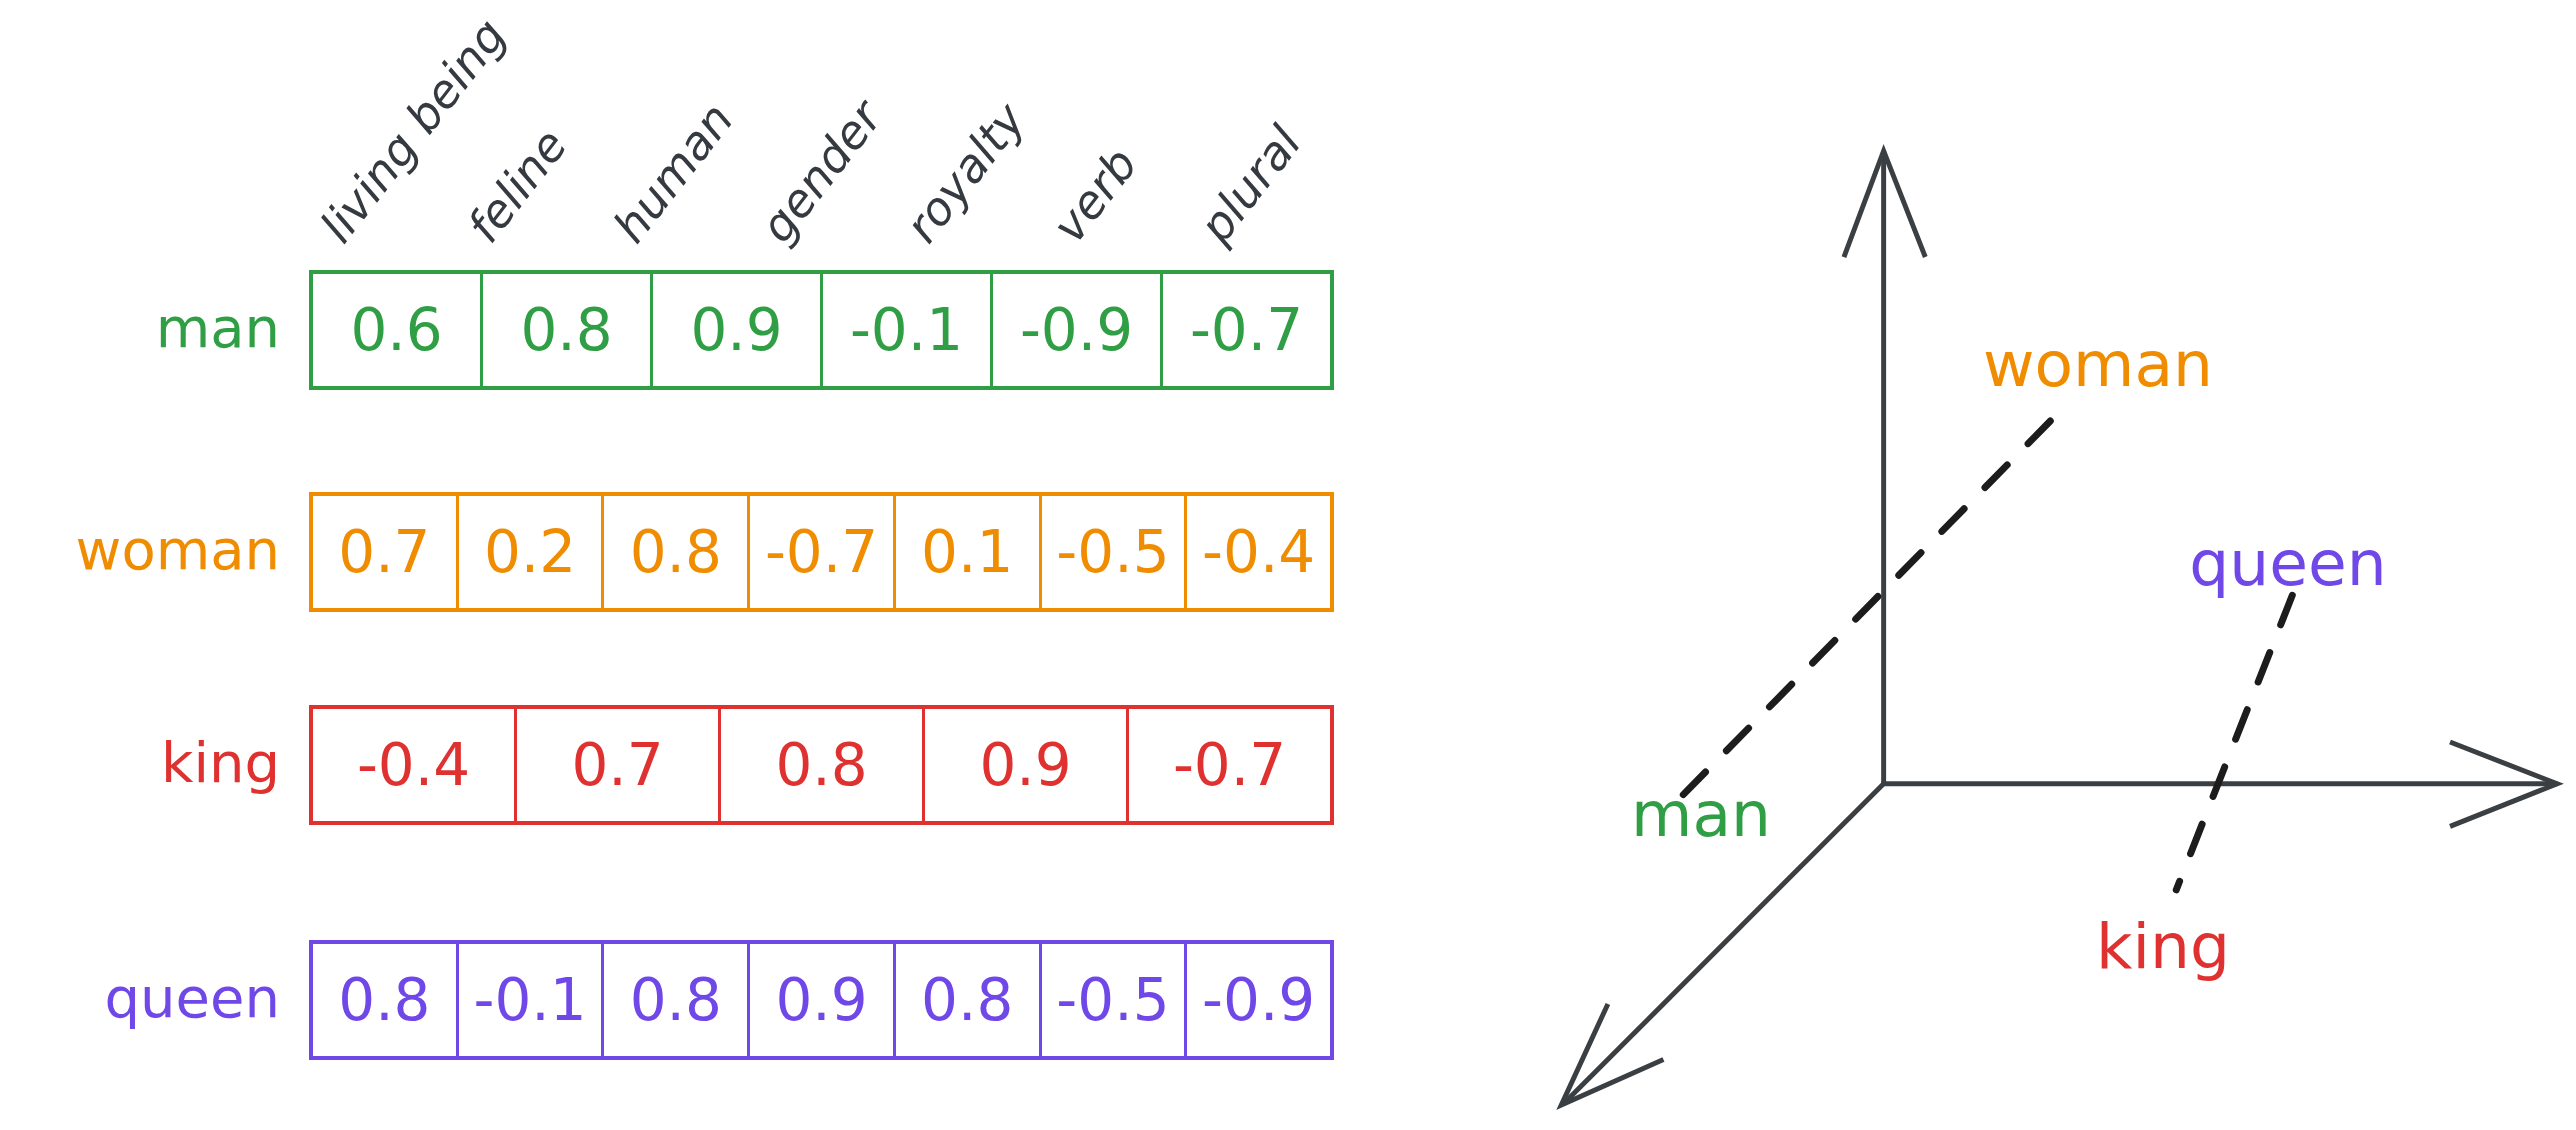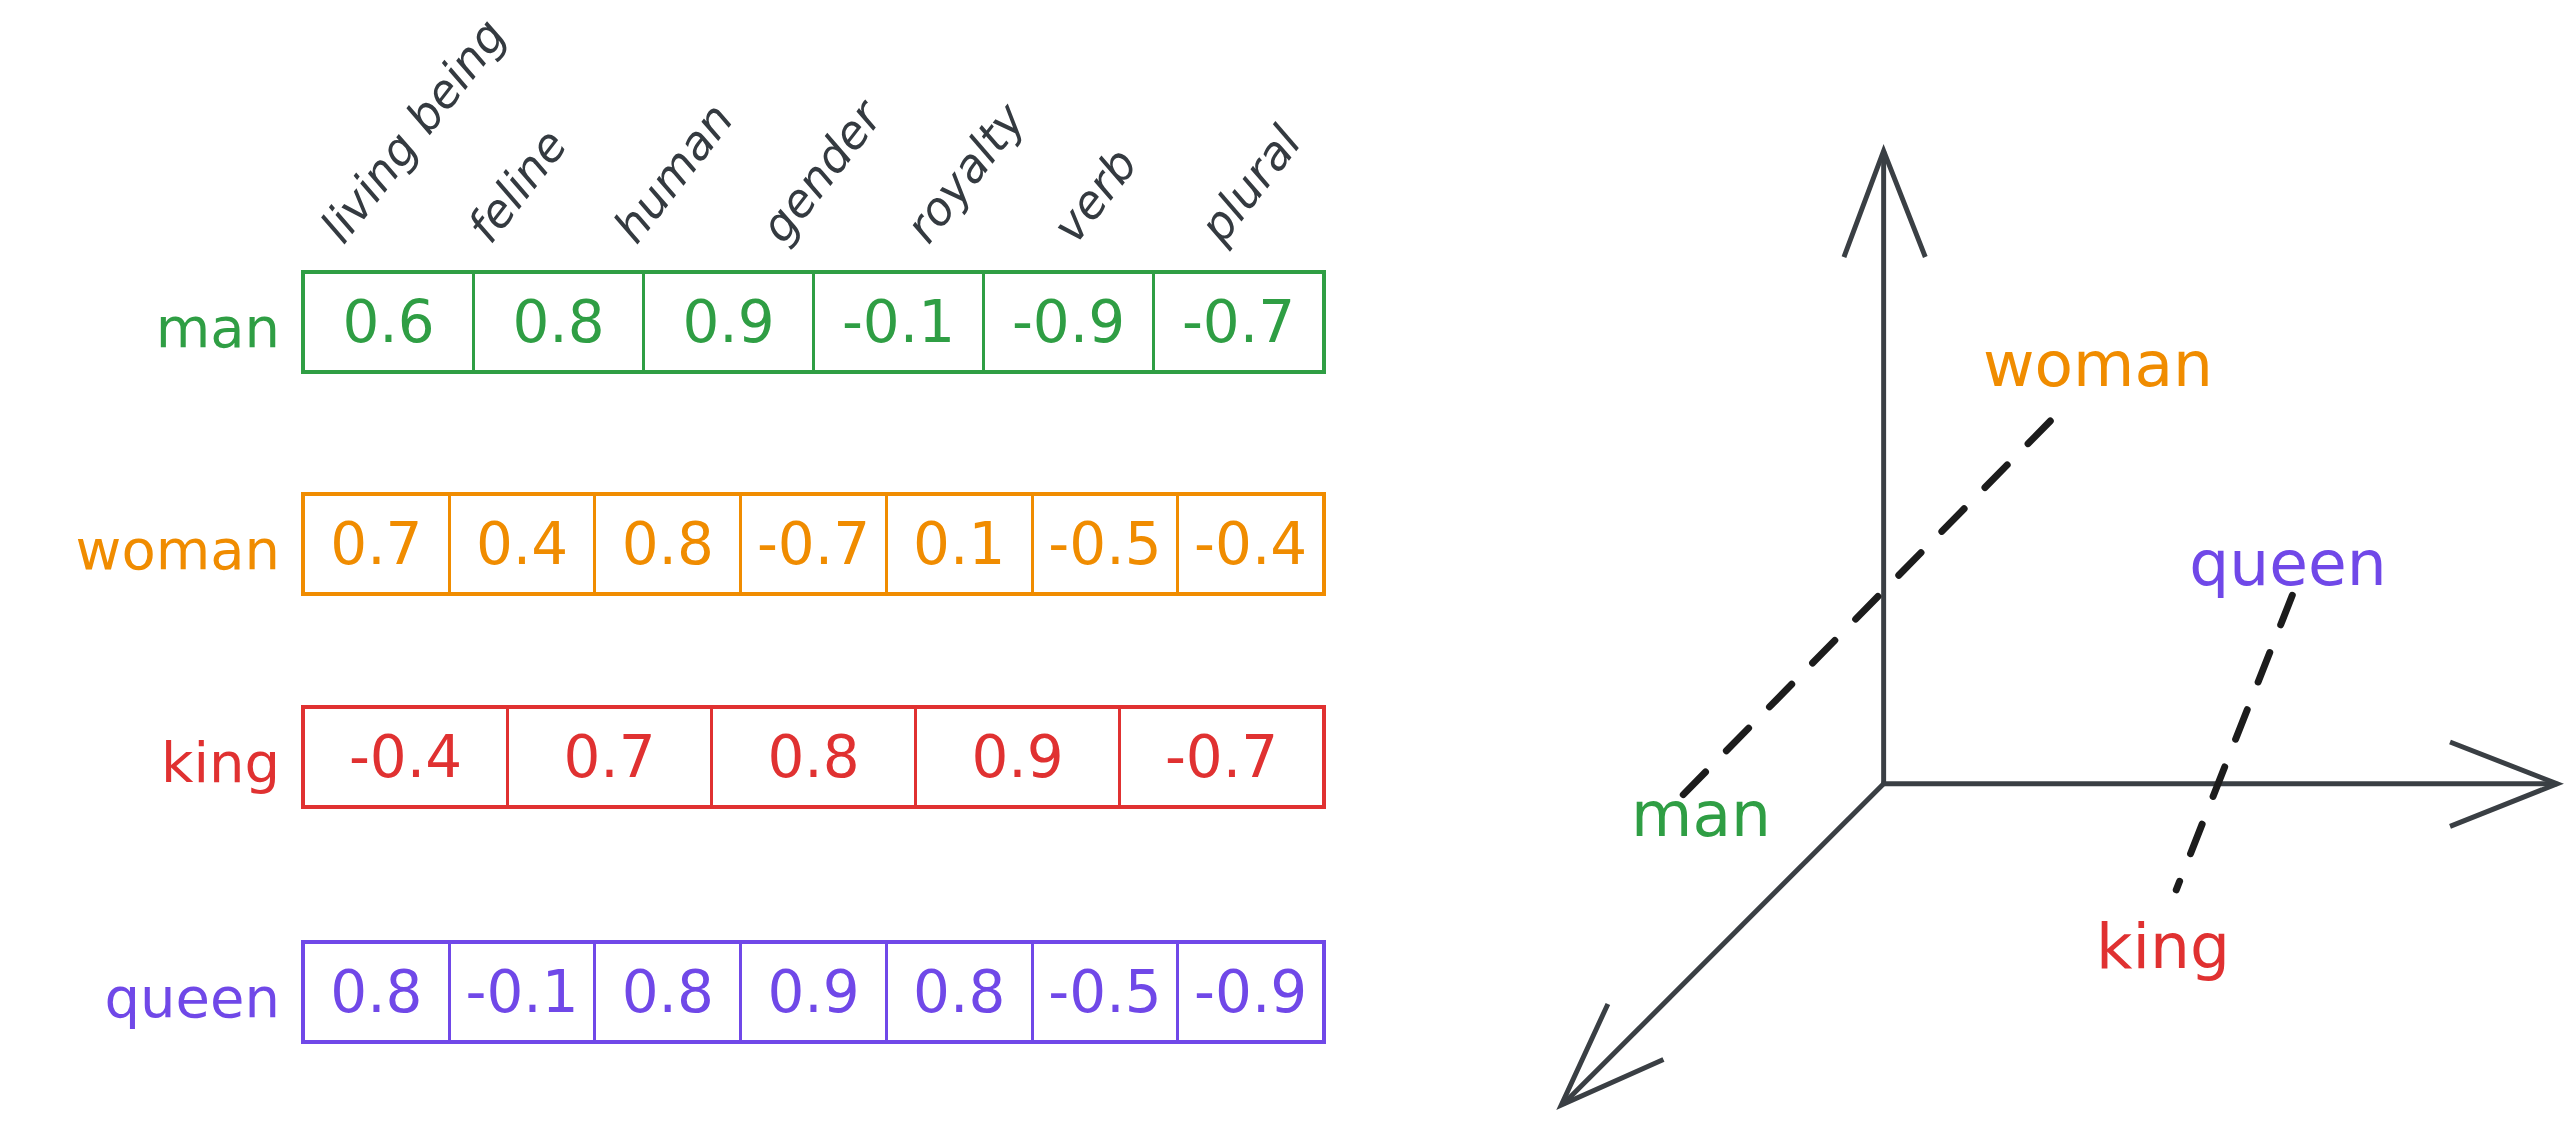--- a/index.html
+++ b/index.html
@@ -4,21 +4,21 @@
 <style>
   html,body{margin:0;padding:0;background:#fff;}
   .canvas{position:relative;width:2576px;height:1131px;background:#ffffff;overflow:hidden;
           font-family:"DejaVu Sans","Liberation Sans",sans-serif;}
 
   
   .dim-label{position:absolute;top:204px;font-size:46px;line-height:46px;font-style:italic;
              color:#343a40;white-space:nowrap;transform:rotate(-52deg);transform-origin:left bottom;}
   .row-label{position:absolute;left:0;width:280px;height:116px;line-height:116px;
              text-align:right;font-size:56px;white-space:nowrap;}
-  .vector-row{position:absolute;left:301px;width:1025px;height:104px;box-sizing:border-box;
+  .vector-row{position:absolute;left:309px;width:1025px;height:120px;box-sizing:border-box;
               border:4px solid currentColor;display:flex;background:#fff;}
   .cell{flex:1;display:flex;align-items:center;justify-content:center;
         border-left:3px solid currentColor;font-size:58px;}
   .cell:first-child{border-left:none;}
 
   
   svg.axes{position:absolute;left:0;top:0;}
   .axis{fill:none;stroke-width:5px;}
   .dash{fill:none;stroke-width:7px;stroke-dasharray:32 30;stroke-linecap:round;}
   .plot-label{position:absolute;font-size:63px;white-space:nowrap;
@@ -43,21 +43,21 @@
     <div class="cell">0.8</div>
     <div class="cell">0.9</div>
     <div class="cell">-0.1</div>
     <div class="cell">-0.9</div>
     <div class="cell">-0.7</div>
   </div>
 
   <div class="row-label" style="top: 492px; color: rgb(240, 140, 0);">woman</div>
   <div class="vector-row" style="top: 492px; color: rgb(240, 140, 0);">
     <div class="cell">0.7</div>
-    <div class="cell">0.4</div>
+    <div class="cell">0.2</div>
     <div class="cell">0.8</div>
     <div class="cell">-0.7</div>
     <div class="cell">0.1</div>
     <div class="cell">-0.5</div>
     <div class="cell">-0.4</div>
   </div>
 
   <div class="row-label" style="top: 705px; color: rgb(224, 49, 49);">king</div>
   <div class="vector-row" style="top: 705px; color: rgb(224, 49, 49);">
     <div class="cell">-0.4</div>

